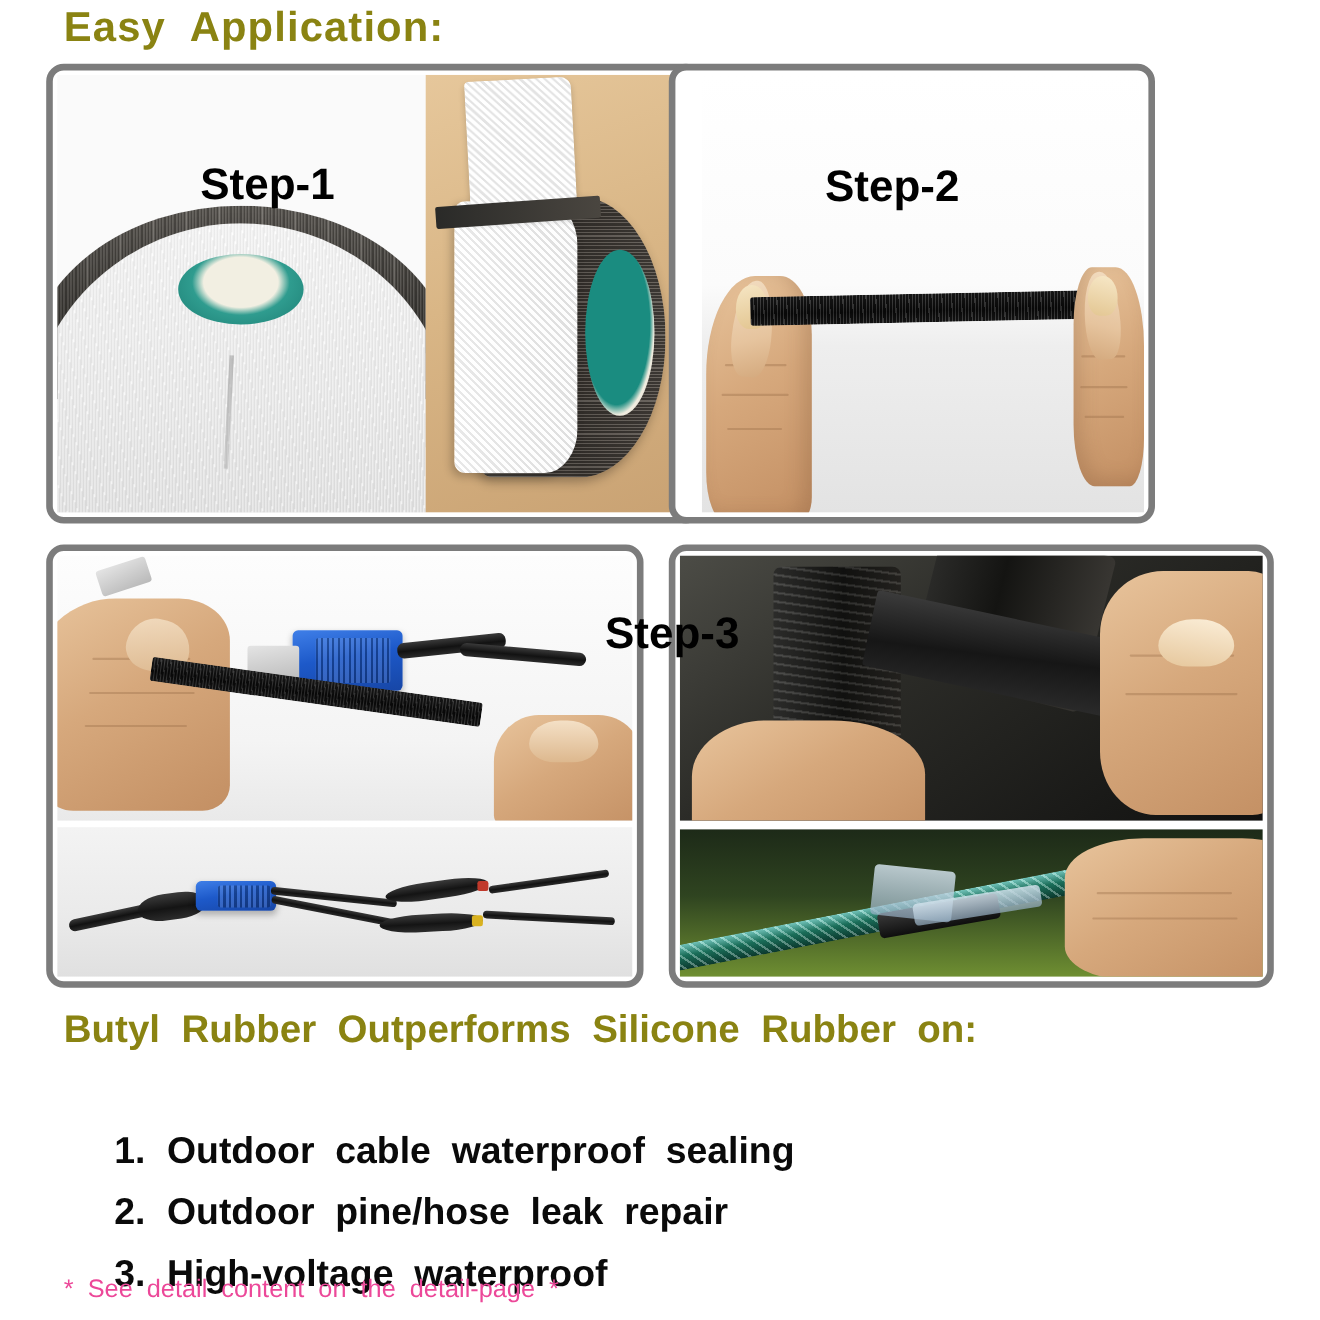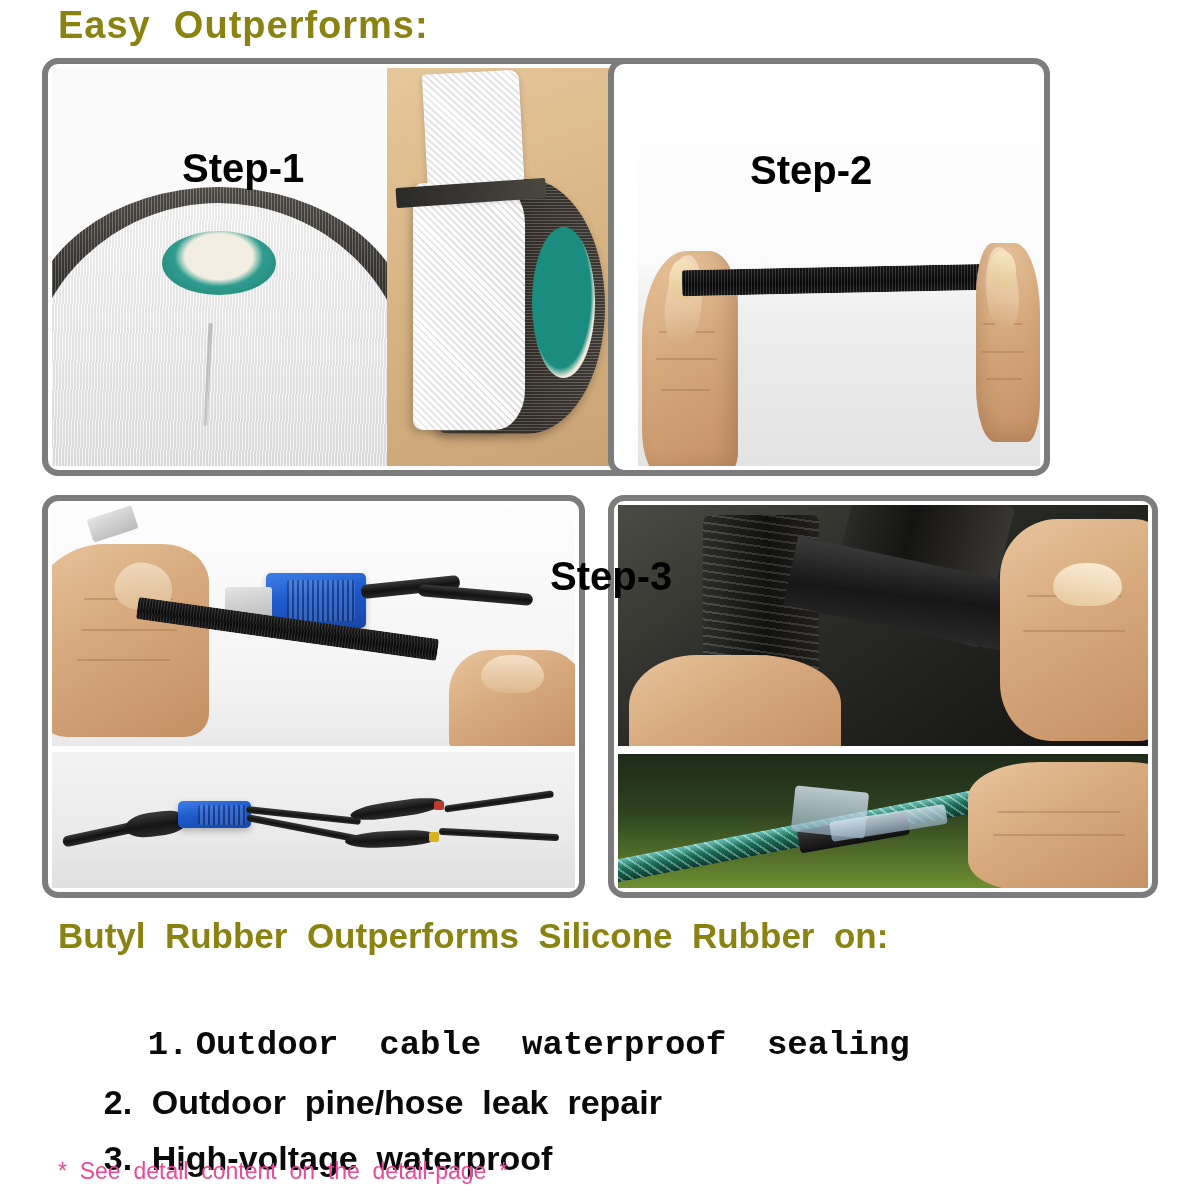--- a/index.html
+++ b/index.html
@@ -411,36 +411,36 @@
     white-space: pre;
   }
   .benefit-row {
     position: absolute;
     left: 66px;
     font-size: 34px;
     font-weight: bold;
     color: #0a0a0a;
     white-space: pre;
   }
-  #benefit-1 { top: 72px; font-family: Liberation Mono, monospace; }
+  #benefit-1 { top: 72px; }
   #benefit-2 { top: 128px; }
   #benefit-3 { top: 184px; }
   .benefit-num { display: inline-block; width: 48px; }
   #footnote {
     position: absolute;
     left: 58px; top: 242px;
     font-size: 23px;
     color: #ec4899;
     white-space: pre;
   }
 </style>
 </head>
 <body>
 
-<div id="page-heading">Easy  Outperforms:</div>
+<div id="page-heading">Easy  Application:</div>
 
 <div id="panel-grid">
 
   <div class="panel" id="panel-step1">
     <div class="panel-inner">
 
       <div class="photo p1-left">
         <div class="tape-roll-dark"></div>
         <div class="tape-roll-flat"></div>
         <div class="tape-core-teal"></div>

